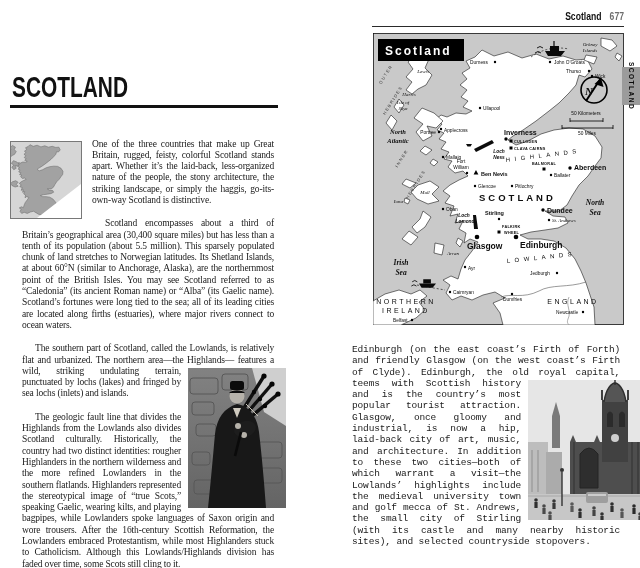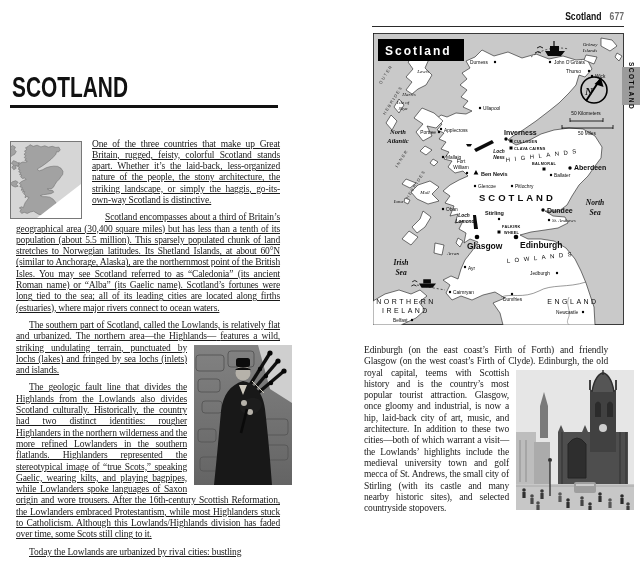--- a/index.html
+++ b/index.html
@@ -6,39 +6,39 @@
   body{width:640px;height:568px;background:#fff;position:relative;overflow:hidden;
        font-family:"Liberation Serif",serif;color:#1a1a1a;}
   
   #left-col{position:absolute;left:10px;top:64px;width:276px;}
   .chapter-title{font-family:"Liberation Sans",sans-serif;font-weight:bold;font-size:29px;
        line-height:30px;margin:8px 0 0 2px;transform:scaleX(.72);transform-origin:0 50%;
        letter-spacing:0;color:#111;white-space:nowrap;}
   .heading-rule{height:2.5px;background:#111;margin-top:3px;width:268px;}
   .body-text{margin-top:31px;font-size:9.5px;line-height:11.3px;text-align:justify;
        letter-spacing:-0.15px;}
-  .body-text p{margin:6px;text-decoration:underline;}
+  .body-text p{margin:12px;}
   .body-text p.ind{text-indent:13px;}
   .thumb{float:left;width:72px;height:78px;margin:2px 10px 5px 0;background:#d6d6d6;
        border:1px solid #787878;box-sizing:border-box;}
   .thumb svg{display:block;}
   .float-piper{float:right;width:98px;height:140px;margin:2px -12px 2px 7px;}
   .float-edin{float:right;width:118px;height:140px;margin:2px -26px 2px 7px;}
   .float-piper svg,.float-edin svg{display:block;}
   
   #right-col{position:absolute;left:348px;top:10px;width:276px;}
   .pg-header{text-align:right;font-family:"Liberation Sans",sans-serif;font-size:10.5px;
        transform:scaleX(.82);transform-origin:100% 50%;white-space:nowrap;}
   .pg-header .sec{font-weight:bold;color:#111;}
   .pg-header .num{color:#6e6e6e;margin-left:7px;font-weight:bold;}
   .header-rule{height:1px;background:#2a2a2a;margin-top:4px;margin-left:24px;}
   .map-fig{width:251px;margin:6px 0 0 auto;}
   .rc-text{margin-top:15px;font-size:9.5px;line-height:11.3px;text-align:justify;
        letter-spacing:-0.15px;}
-  .rc-text p{margin:16px;}
+  .rc-text p{margin:4px;font-family:Liberation Mono, monospace;}
   .rc-text p.ind{text-indent:13px;}
   
   #side-tab{position:absolute;left:622px;top:67px;width:18px;height:38px;background:#9b9b9b;
        display:flex;align-items:center;justify-content:center;
        writing-mode:vertical-rl;font-family:"Liberation Sans",sans-serif;
        font-size:6.5px;font-weight:bold;letter-spacing:1.5px;color:#0a0a0a;}
   
   svg text{fill:#0c0c0c;}
   .ml-city{font:4.8px "Liberation Sans",sans-serif;}
   .ml-city-b{font:bold 5.5px "Liberation Sans",sans-serif;}

